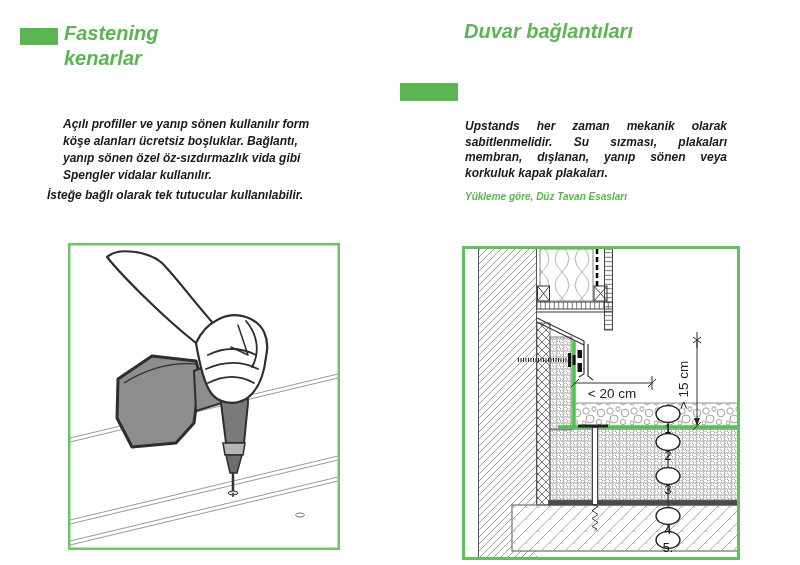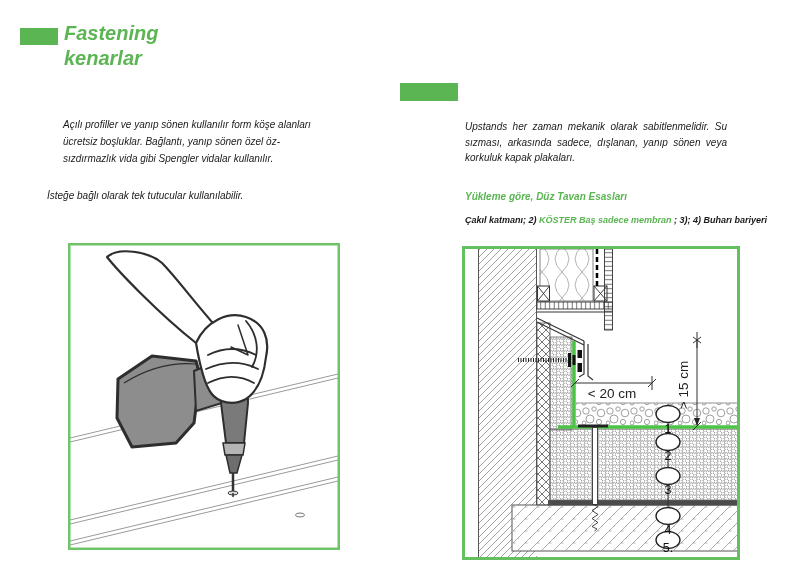--- a/index.html
+++ b/index.html
@@ -12,21 +12,21 @@
     position:relative;width:800px;height:565px;background:#ffffff;overflow:hidden;
     font-family:"Liberation Sans",sans-serif;color:var(--ink);
   }
   .abs{position:absolute;}
   .tab{background:var(--green);}
   .green-head{
     margin:0;font-weight:bold;font-style:italic;color:var(--green);
     font-size:20px;line-height:25px;white-space:pre-line;letter-spacing:0;
   }
   .body-text{
-    margin:0;font-size:10px;font-weight:normal;font-style:italic;color:var(--ink);
+    margin:0;font-size:12px;font-weight:bold;font-style:italic;color:var(--ink);
   }
   .p-left{line-height:17px;text-align:left;}
   .p-right{line-height:15.5px;text-align:justify;}
   .subhead{
     margin:0;font-size:10px;font-weight:bold;font-style:italic;color:var(--green);
   }
   .caption{
     margin:0;font-size:9px;font-weight:bold;font-style:italic;color:var(--ink);
     white-space:nowrap;
   }
@@ -79,30 +79,28 @@
       <g fill="none" stroke-width="1.8">
         <path d="M140,112 C156,104 172,104 188,112"></path>
         <path d="M138,126 C156,118 174,118 190,126"></path>
         <path d="M140,140 C156,132 172,132 186,140"></path>
         <path d="M178,78 C190,92 192,110 184,124"></path>
       </g>
     </g>
     <rect x="1.25" y="1.25" width="269.5" height="304.5" fill="none" stroke="#6fc468" stroke-width="2.5"></rect>
   </svg>
 
+  <h1 class="abs green-head" style="left:464px;top:19px;width:300px;">Duvar bağlantıları</h1>
 
   <div class="abs tab" style="left:400px;top:83px;width:58px;height:18px;"></div>
 
-  <p class="abs body-text p-right" style="left:465px;top:119px;width:262px;">Upstands her zaman mekanik olarak sabitlenmelidir. Su sızması, arkasında sadece, dışlanan, yanıp sönen veya korkuluk kapak plakaları.</p>
+  <p class="abs body-text p-right" style="left:465px;top:119px;width:262px;">Upstands her zaman mekanik olarak sabitlenmelidir. Su sızması, plakaları membran, dışlanan, yanıp sönen veya korkuluk kapak plakaları.</p>
 
   <p class="abs subhead" style="left:465px;top:191px;width:290px;">Yükleme göre, Düz Tavan Esasları</p>
 
-  <p class="abs caption" style="left:465px;top:215px;">
-    <span>Çakıl katmanı; 2) </span><span class="brand">KÖSTER Baş sadece membran</span><span> ; 3); 4) Buharı bariyeri</span>
-  </p>
 
   <svg class="abs" style="left:462px;top:246px;" width="278" height="314" viewBox="0 0 278 314">
     <defs>
       <pattern id="hatchWall" width="7" height="7" patternUnits="userSpaceOnUse">
         <path d="M-1,1 L1,-1 M0,7 L7,0 M6,8 L8,6" stroke="#8a8a8a" stroke-width="0.8" fill="none"></path>
       </pattern>
       <pattern id="hatchConc" width="12" height="12" patternUnits="userSpaceOnUse">
         <path d="M0,12 L12,0" stroke="#999" stroke-width="0.8" fill="none"></path>
         <line x1="3" y1="9" x2="5.5" y2="9" stroke="#999" stroke-width="0.7"></line>
         <circle cx="8.5" cy="4" r="0.5" fill="#999"></circle>

